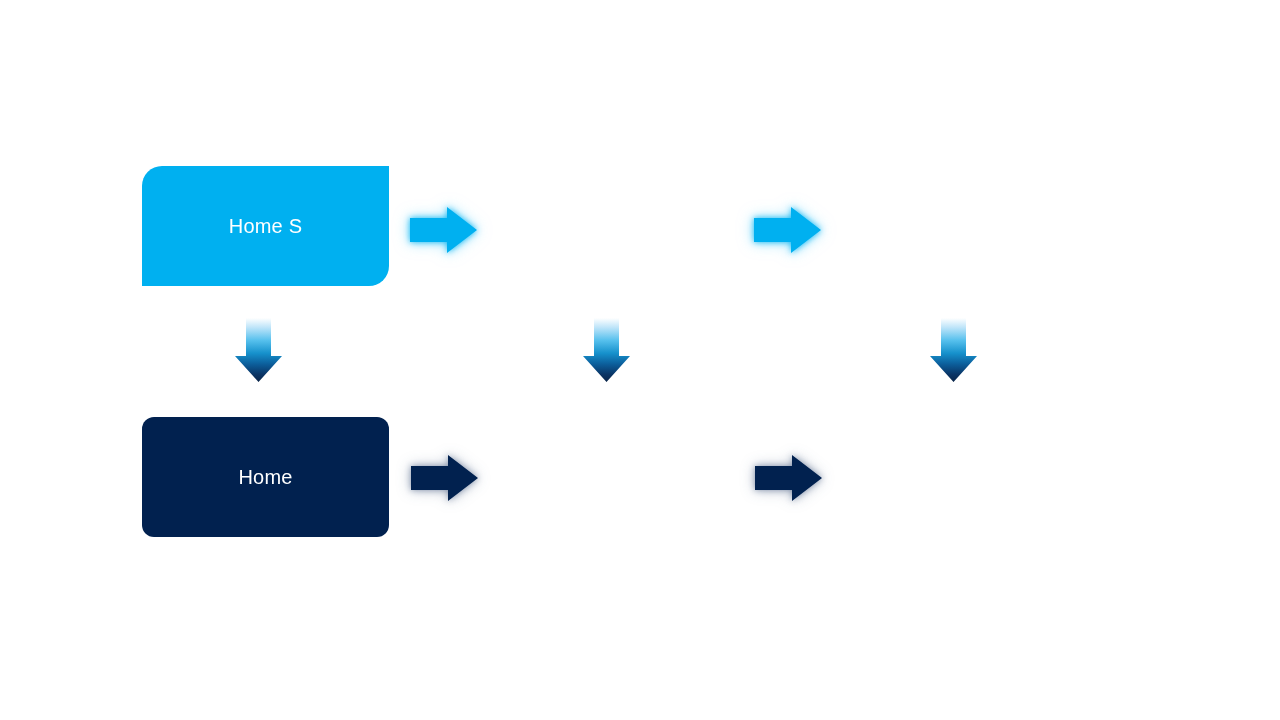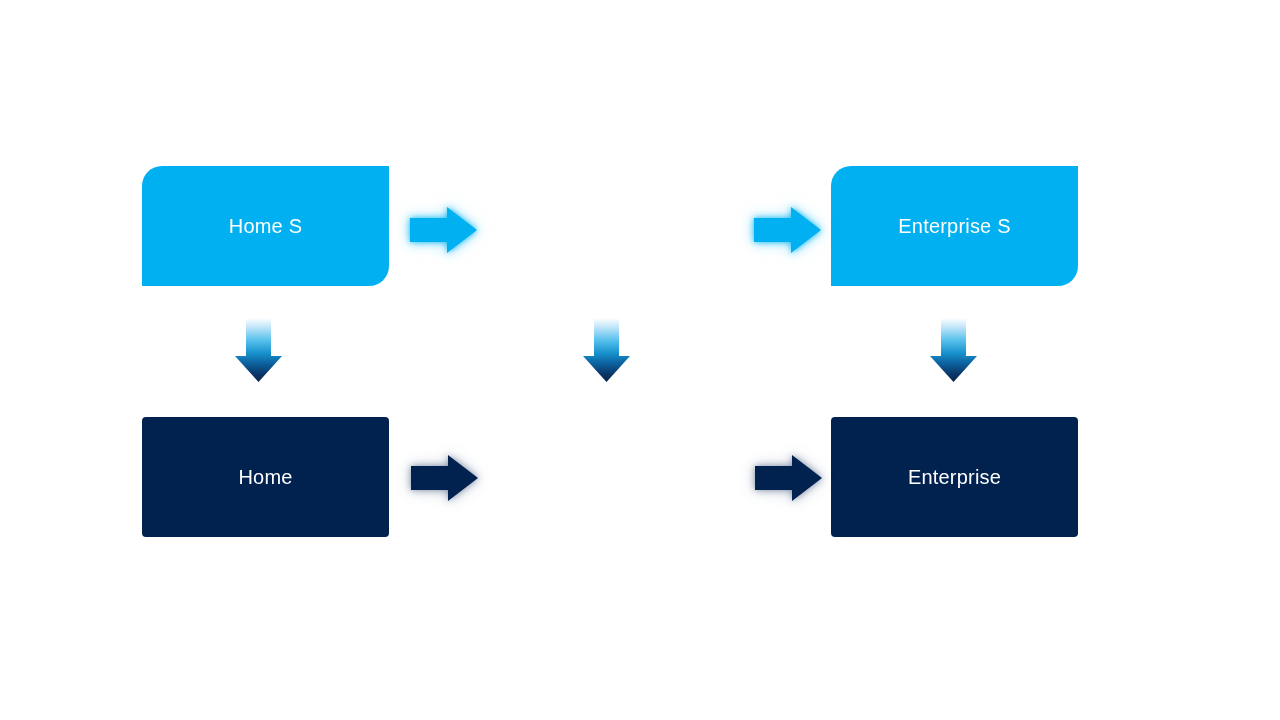--- a/index.html
+++ b/index.html
@@ -27,21 +27,21 @@
     letter-spacing: 0.2px;
     white-space: nowrap;
   }
   .node.tier-s {
     background: #00b0f0;
     border-radius: 20px 0 20px 0;
     top: 166px;
   }
   .node.tier-base {
     background: #01214f;
-    border-radius: 4px;
+    border-radius: 12px;
     top: 417px;
   }
   .col-0 { left: 142px; }
   .col-1 { left: 486px; }
   .col-2 { left: 831px; }
 
   .arrow-right {
     position: absolute;
     width: 67px;
     height: 46px;
@@ -88,23 +88,20 @@
         <stop offset="72%" stop-color="#0c5e9b"></stop>
         <stop offset="88%" stop-color="#0a3566"></stop>
         <stop offset="100%" stop-color="#0b2549"></stop>
       </linearGradient>
     </defs>
   </svg>
 
   <div class="node tier-s col-0">
     <span class="label">Home S</span>
   </div>
-  <div class="node tier-s col-2">
-    <span class="label">Enterprise S</span>
-  </div>
 
   <svg class="arrow-right row-top ar-0t" viewBox="0 0 67 46">
     <polygon class="fill-cyan" points="0,11 37,11 37,0 67,23 37,46 37,35 0,35"></polygon>
   </svg>
   <svg class="arrow-right row-top ar-1t" viewBox="0 0 67 46">
     <polygon class="fill-cyan" points="0,11 37,11 37,0 67,23 37,46 37,35 0,35"></polygon>
   </svg>
 
   <svg class="arrow-down ad-0" viewBox="0 0 47 64">
     <polygon fill="url(#downArrowGradient)" points="11,0 36,0 36,38 47,38 23.5,64 0,38 11,38"></polygon>
@@ -112,23 +109,20 @@
   <svg class="arrow-down ad-1" viewBox="0 0 47 64">
     <polygon fill="url(#downArrowGradient)" points="11,0 36,0 36,38 47,38 23.5,64 0,38 11,38"></polygon>
   </svg>
   <svg class="arrow-down ad-2" viewBox="0 0 47 64">
     <polygon fill="url(#downArrowGradient)" points="11,0 36,0 36,38 47,38 23.5,64 0,38 11,38"></polygon>
   </svg>
 
   <div class="node tier-base col-0">
     <span class="label">Home</span>
   </div>
-  <div class="node tier-base col-2">
-    <span class="label">Enterprise</span>
-  </div>
 
   <svg class="arrow-right row-bottom ar-0b" viewBox="0 0 67 46">
     <polygon class="fill-navy" points="0,11 37,11 37,0 67,23 37,46 37,35 0,35"></polygon>
   </svg>
   <svg class="arrow-right row-bottom ar-1b" viewBox="0 0 67 46">
     <polygon class="fill-navy" points="0,11 37,11 37,0 67,23 37,46 37,35 0,35"></polygon>
   </svg>
 
 </div>
 

